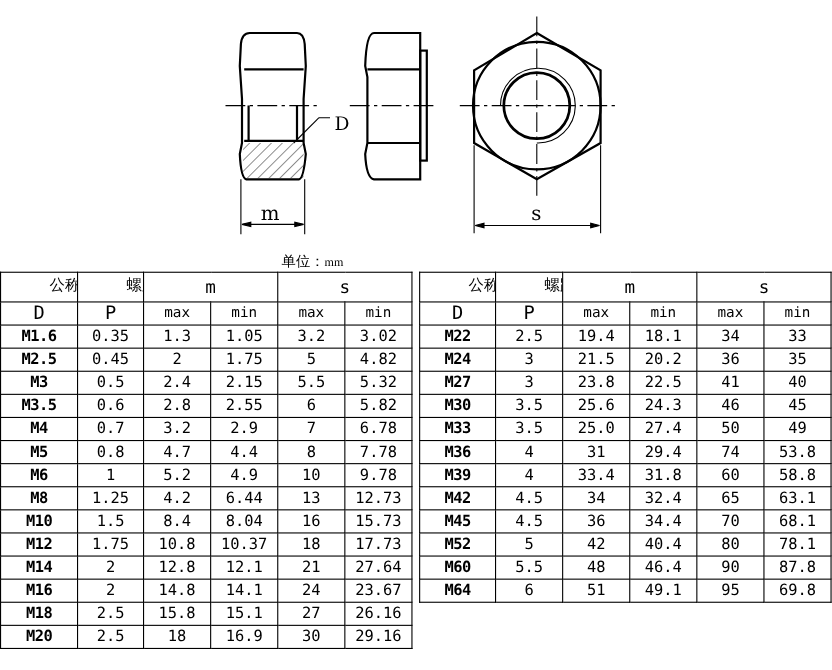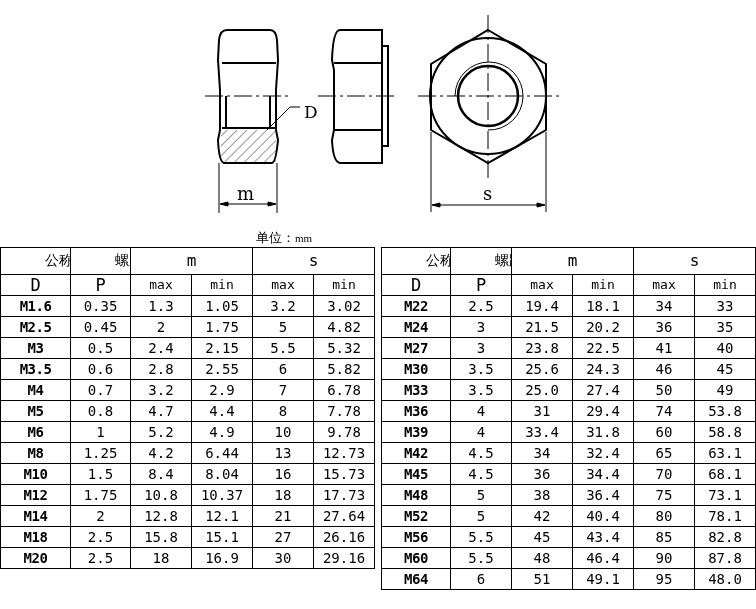--- a/index.html
+++ b/index.html
@@ -195,20 +195,28 @@
       </tr>
     <tr>
         <td class="dcol">M14</td>
         <td>2</td>
         <td>12.8</td>
         <td>12.1</td>
         <td>21</td>
         <td>27.64</td>
       </tr>
     <tr>
+        <td class="dcol">M16</td>
+        <td>2</td>
+        <td>14.8</td>
+        <td>14.1</td>
+        <td>24</td>
+        <td>23.67</td>
+      </tr>
+    <tr>
         <td class="dcol">M18</td>
         <td>2.5</td>
         <td>15.8</td>
         <td>15.1</td>
         <td>27</td>
         <td>26.16</td>
       </tr>
     <tr>
         <td class="dcol">M20</td>
         <td>2.5</td>
@@ -310,53 +318,37 @@
       </tr>
     <tr>
         <td class="dcol">M45</td>
         <td>4.5</td>
         <td>36</td>
         <td>34.4</td>
         <td>70</td>
         <td>68.1</td>
       </tr>
     <tr>
-        <td class="dcol">M48</td>
-        <td>5</td>
-        <td>38</td>
-        <td>36.4</td>
-        <td>75</td>
-        <td>73.1</td>
-      </tr>
-    <tr>
         <td class="dcol">M52</td>
         <td>5</td>
         <td>42</td>
         <td>40.4</td>
         <td>80</td>
         <td>78.1</td>
       </tr>
     <tr>
-        <td class="dcol">M56</td>
-        <td>5.5</td>
-        <td>45</td>
-        <td>43.4</td>
-        <td>85</td>
-        <td>82.8</td>
-      </tr>
-    <tr>
         <td class="dcol">M60</td>
         <td>5.5</td>
         <td>48</td>
         <td>46.4</td>
         <td>90</td>
         <td>87.8</td>
       </tr>
     <tr>
         <td class="dcol">M64</td>
         <td>6</td>
         <td>51</td>
         <td>49.1</td>
         <td>95</td>
-        <td>48.0</td>
+        <td>69.8</td>
       </tr>
   </tbody>
 </table>
 
 </body></html>

